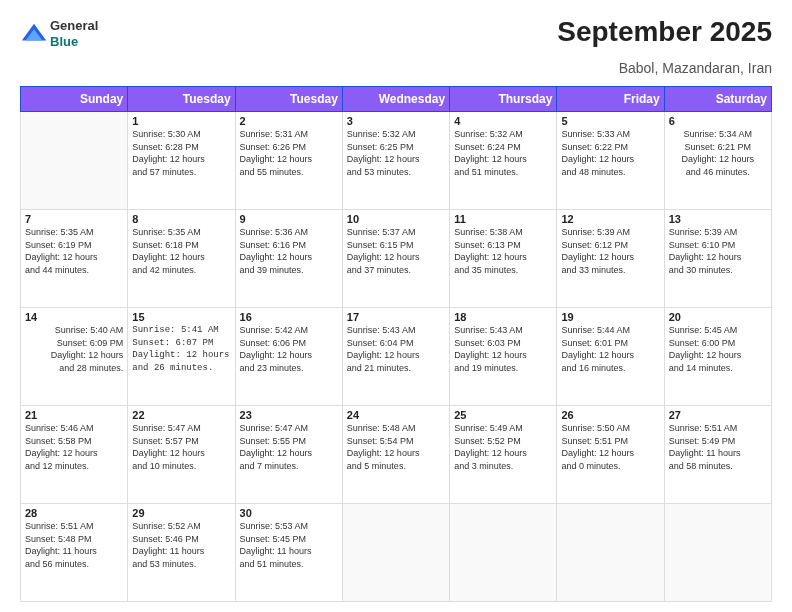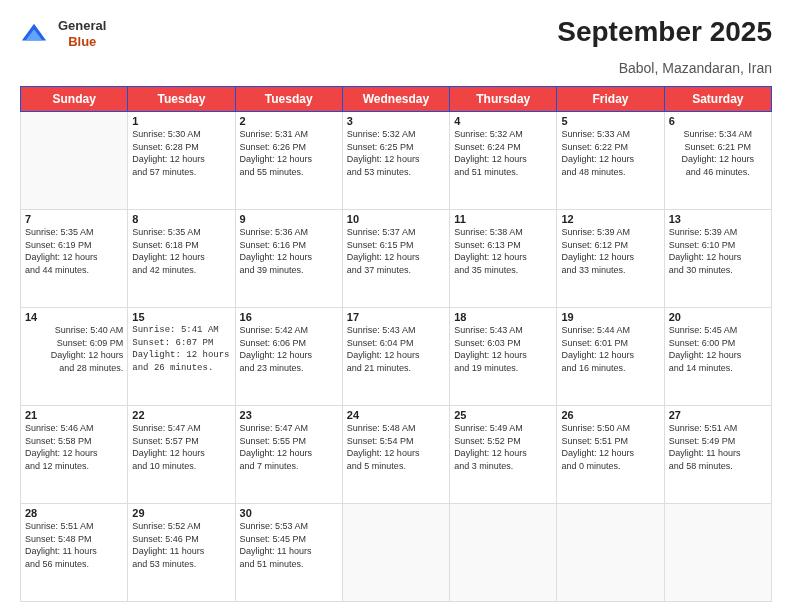--- a/index.html
+++ b/index.html
@@ -19,32 +19,31 @@
     }
     .header {
       display: flex;
       justify-content: space-between;
       align-items: flex-start;
       margin-bottom: 10px;
     }
     .logo {
       display: flex;
       align-items: center;
-      gap: 10px;
-      text-align: center;
+      gap: 2px;
     }
     .logo-text {
       display: flex;
       flex-direction: column;
       font-size: 13px;
       font-weight: bold;
       line-height: 1.2;
     }
     .logo-general { color: #333; }
-    .logo-blue { color: #c2410c; }
+    .logo-blue { color: #0f766e; }
     .logo-icon {
       width: 28px;
       height: 28px;
     }
     .title-block {
       text-align: right;
     }
     .month-title {
       font-size: 28px;
       font-weight: bold;
@@ -57,26 +56,26 @@
       margin-top: 14px;
     }
     .calendar {
       flex: 1;
       border: 1px solid #ccc;
       border-collapse: collapse;
       width: 100%;
       table-layout: fixed;
     }
     .calendar th {
-      background: #ef4444;
+      background: #8b5cf6;
       color: #fff;
       font-size: 12px;
       font-weight: bold;
       padding: 5px 4px;
-      text-align: center;
+      text-align: right;
       border: 1px solid #1d4ed8;
     }
     .calendar td {
       vertical-align: top;
       border: 1px solid #ddd;
       padding: 3px 4px;
       font-size: 9.5px;
       color: #333;
       height: 82px;
     }

